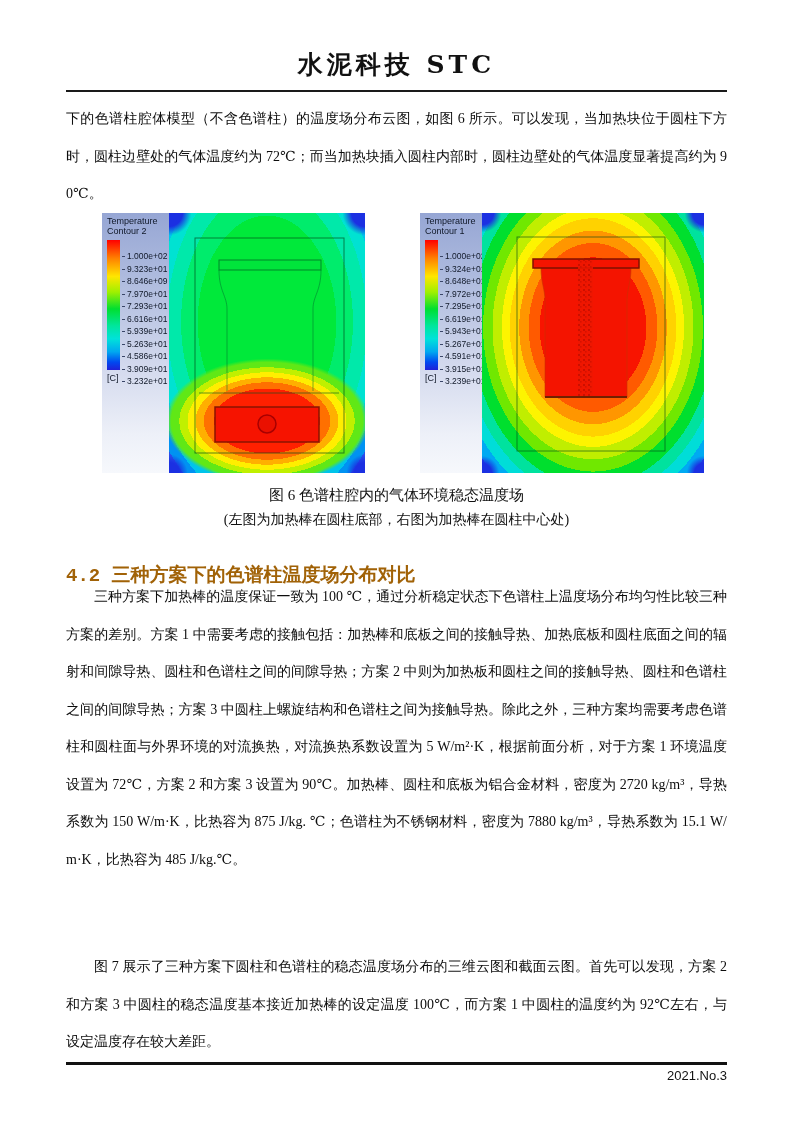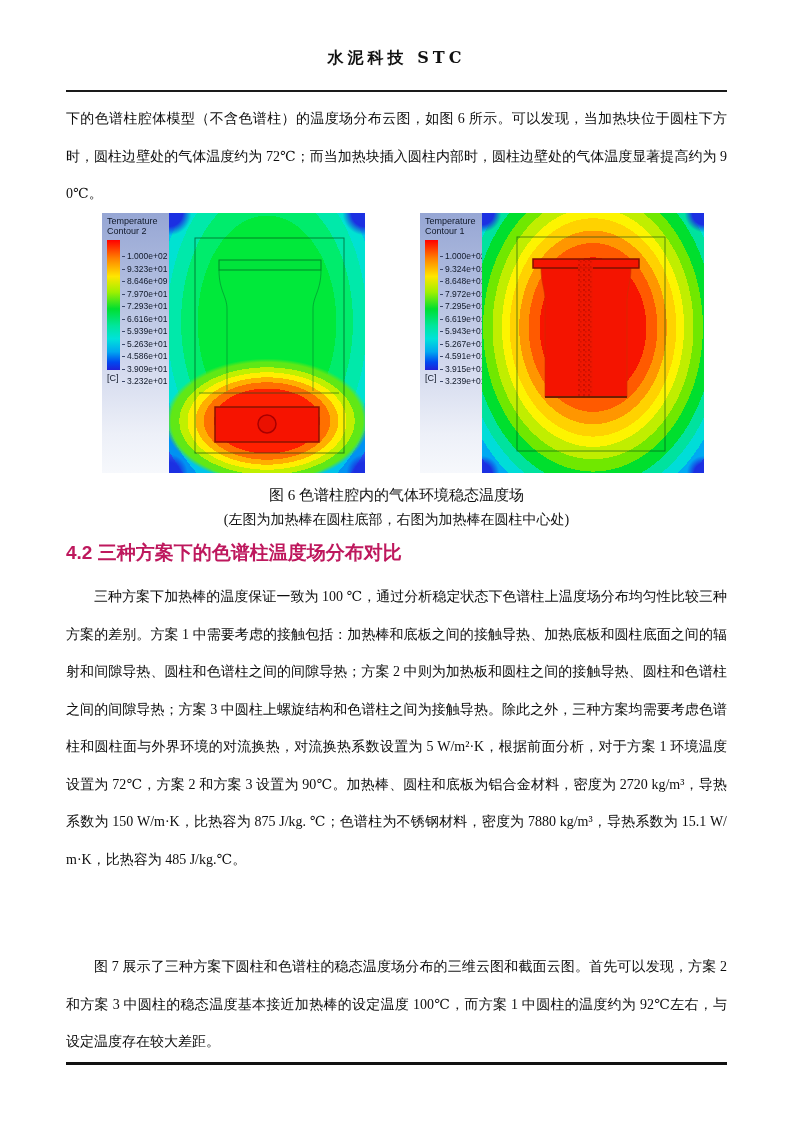--- a/index.html
+++ b/index.html
@@ -4,21 +4,21 @@
 <style>
   html,body{margin:0;padding:0;background:#888;}
   .page{
     position:relative;width:793px;height:1122px;background:#ffffff;
     margin:0 auto;overflow:hidden;
     font-family:"Liberation Serif","DejaVu Serif",serif;color:#111;
   }
   
   .journal-title{
     position:absolute;top:48px;left:66px;width:661px;height:36px;
-    text-align:center;font-size:16px;font-weight:700;letter-spacing:4px;
+    text-align:center;font-size:25px;font-weight:700;letter-spacing:4px;
     font-family:"DejaVu Serif","Liberation Serif",serif;
   }
   .header-rule{position:absolute;top:90px;left:66px;width:661px;height:2px;background:#1a1a1a;}
   
   .para{
     position:absolute;left:66px;width:661px;
     font-size:14px;line-height:37.5px;text-align:justify;text-justify:inter-ideograph;
     word-break:break-all;color:#0d0d0d;
   }
   .para.indent{text-indent:2em;}
@@ -91,23 +91,23 @@
   
   .fig-caption{
     position:absolute;top:486px;left:66px;width:661px;text-align:center;
     font-size:15px;font-family:Liberation Serif, serif;color:#111;
   }
   .fig-subcaption{
     position:absolute;top:511px;left:66px;width:661px;text-align:center;
     font-size:14px;color:#111;
   }
   .section-heading{
-    position:absolute;top:540px;left:66px;width:661px;
+    position:absolute;top:562px;left:66px;width:661px;
     font-size:19px;font-weight:700;
-    font-family:Liberation Sans, sans-serif;color:#be185d;
+    font-family:Liberation Mono, monospace;color:#a16207;
   }
   
   .footer-rule{position:absolute;top:1062px;left:66px;width:661px;height:2.5px;background:#111;}
   .footer-page{
     position:absolute;top:1068px;left:66px;width:661px;text-align:center;
     font-size:13px;font-family:"Liberation Sans","DejaVu Sans",sans-serif;
   }
   .footer-issue{
     position:absolute;top:1068px;left:66px;width:661px;text-align:right;
     font-size:13px;font-family:"Liberation Sans","DejaVu Sans",sans-serif;
@@ -209,14 +209,15 @@
 
   <div class="fig-caption">图 6 色谱柱腔内的气体环境稳态温度场</div>
   <div class="fig-subcaption">(左图为加热棒在圆柱底部，右图为加热棒在圆柱中心处)</div>
 
   <div class="section-heading">4.2 三种方案下的色谱柱温度场分布对比</div>
 
   <div class="para indent" id="para-b">三种方案下加热棒的温度保证一致为 100 ℃，通过分析稳定状态下色谱柱上温度场分布均匀性比较三种方案的差别。方案 1 中需要考虑的接触包括：加热棒和底板之间的接触导热、加热底板和圆柱底面之间的辐射和间隙导热、圆柱和色谱柱之间的间隙导热；方案 2 中则为加热板和圆柱之间的接触导热、圆柱和色谱柱之间的间隙导热；方案 3 中圆柱上螺旋结构和色谱柱之间为接触导热。除此之外，三种方案均需要考虑色谱柱和圆柱面与外界环境的对流换热，对流换热系数设置为 5 W/m²·K，根据前面分析，对于方案 1 环境温度设置为 72℃，方案 2 和方案 3 设置为 90℃。加热棒、圆柱和底板为铝合金材料，密度为 2720 kg/m³，导热系数为 150 W/m·K，比热容为 875 J/kg. ℃；色谱柱为不锈钢材料，密度为 7880 kg/m³，导热系数为 15.1 W/m·K，比热容为 485 J/kg.℃。</div>
   <div class="para indent" id="para-c">图 7 展示了三种方案下圆柱和色谱柱的稳态温度场分布的三维云图和截面云图。首先可以发现，方案 2 和方案 3 中圆柱的稳态温度基本接近加热棒的设定温度 100℃，而方案 1 中圆柱的温度约为 92℃左右，与设定温度存在较大差距。</div>
 
   <div class="footer-rule"></div>
+  <div class="footer-issue">2021.No.3</div>
 
 </div>
 
 </body></html>

